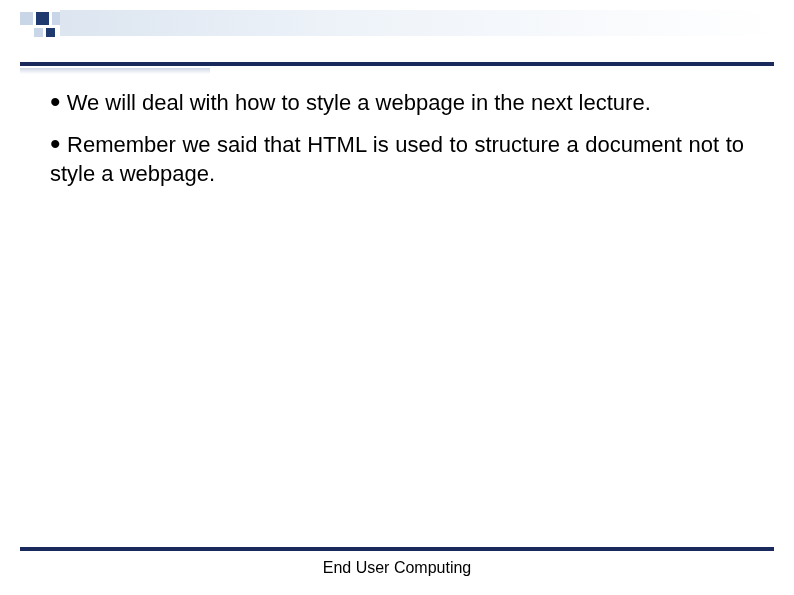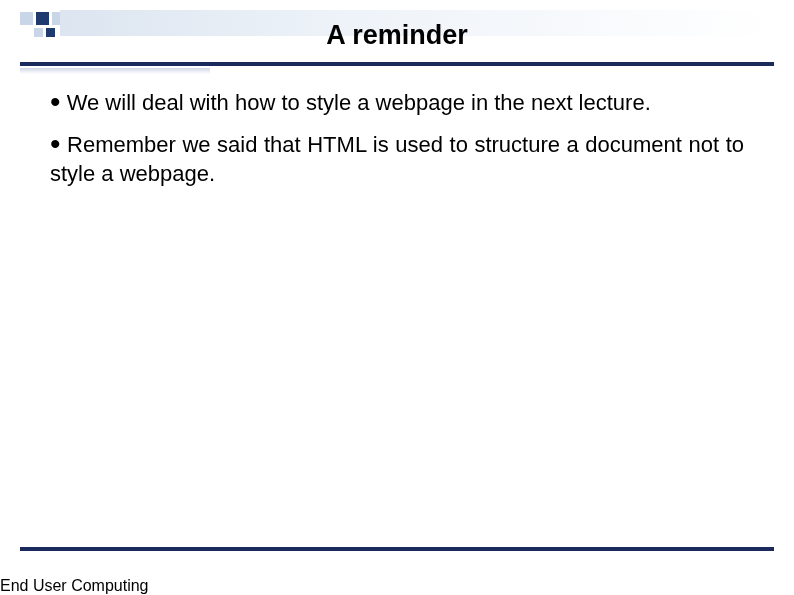--- a/index.html
+++ b/index.html
@@ -104,41 +104,40 @@
   .divider-bottom {
     position: absolute;
     bottom: 44px;
     left: 20px;
     right: 20px;
     height: 4px;
     background: #1a2a5c;
   }
   .footer-text {
     position: absolute;
-    bottom: 0;
+    bottom: 18px;
     left: 0;
     width: 100%;
-    text-align: left;
+    text-align: center;
     font-size: 16px;
     color: #000;
   }
 </style>
 </head>
 <body>
 
 <div class="header-area">
   <div class="deco-squares">
     <div class="sq light1"></div>
     <div class="sq dark"></div>
     <div class="sq light2"></div>
   </div>
   <div class="sq-small"></div>
   <div class="sq-small2"></div>
   <div class="title-gradient"></div>
-  <div class="slide-title">A reminder</div>
   <div class="divider-top"></div>
   <div class="divider-top-shadow"></div>
 </div>
 
 <div class="content">
   <p class="bullet-item">
     <span class="bullet-dot">•</span>
     <span>We will deal with how to style a webpage in the next lecture.</span>
   </p>
   <p class="bullet-item">

